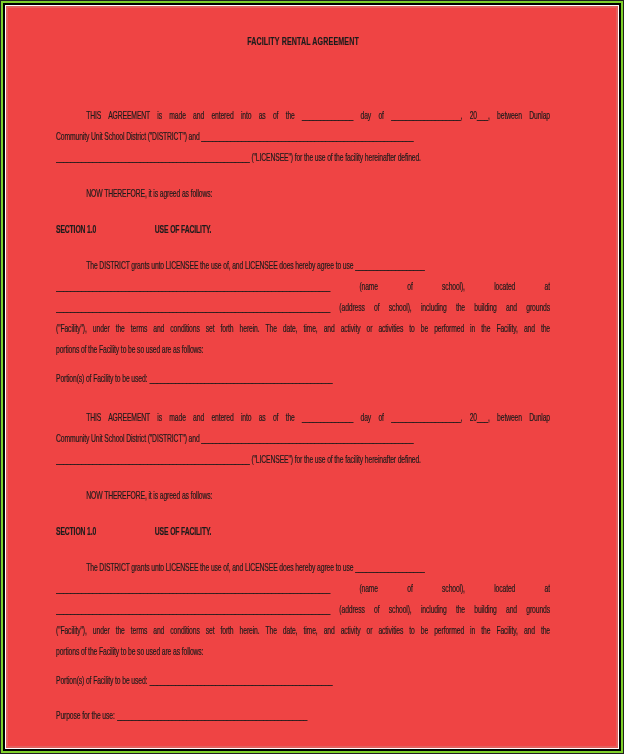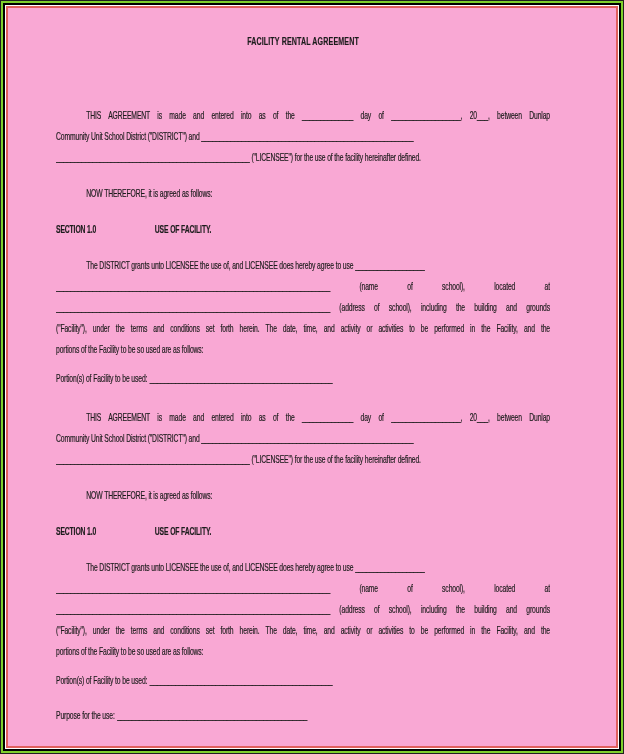--- a/index.html
+++ b/index.html
@@ -43,21 +43,21 @@
   .blank{margin-left:4px;}
 </style>
 </head>
 <body>
 
 <div class="f1" style="background: rgb(31, 31, 31);">
  <div class="f2" style="background: rgb(127, 208, 44);">
   <div class="f3" style="background: rgb(0, 0, 0);">
    <div class="f4" style="background: rgb(255, 255, 255);">
     <div class="f5" style="background: rgb(224, 96, 94);">
-     <div class="paper" style="background: #f9a8d4;">
+     <div class="paper" style="background: #ef4444;">
       <div class="scaled">
 
         <div class="doc-title">FACILITY RENTAL AGREEMENT</div>
 
         <section>
           <div>
             <div class="line j ind">THIS AGREEMENT is made and entered into as of the ______________ day of ___________________, 20___, between Dunlap</div>
             <div class="line left">Community Unit School District ("DISTRICT") and __________________________________________________________</div>
             <div class="line left">_____________________________________________________ ("LICENSEE") for the use of the facility hereinafter defined.</div>
           </div>

